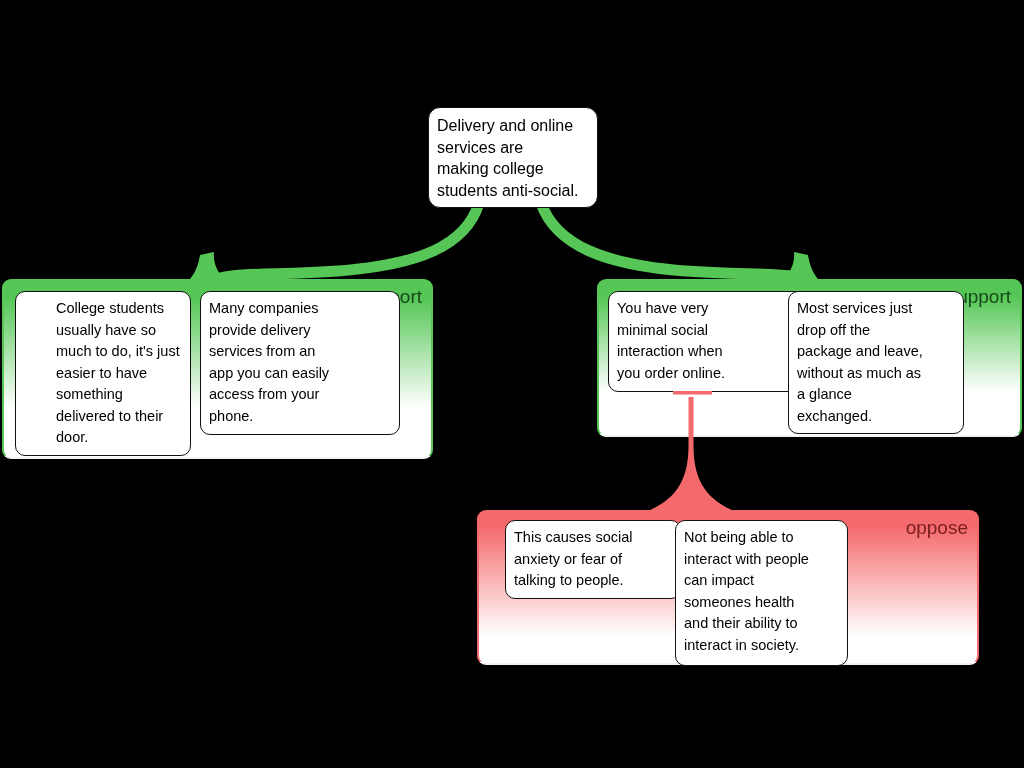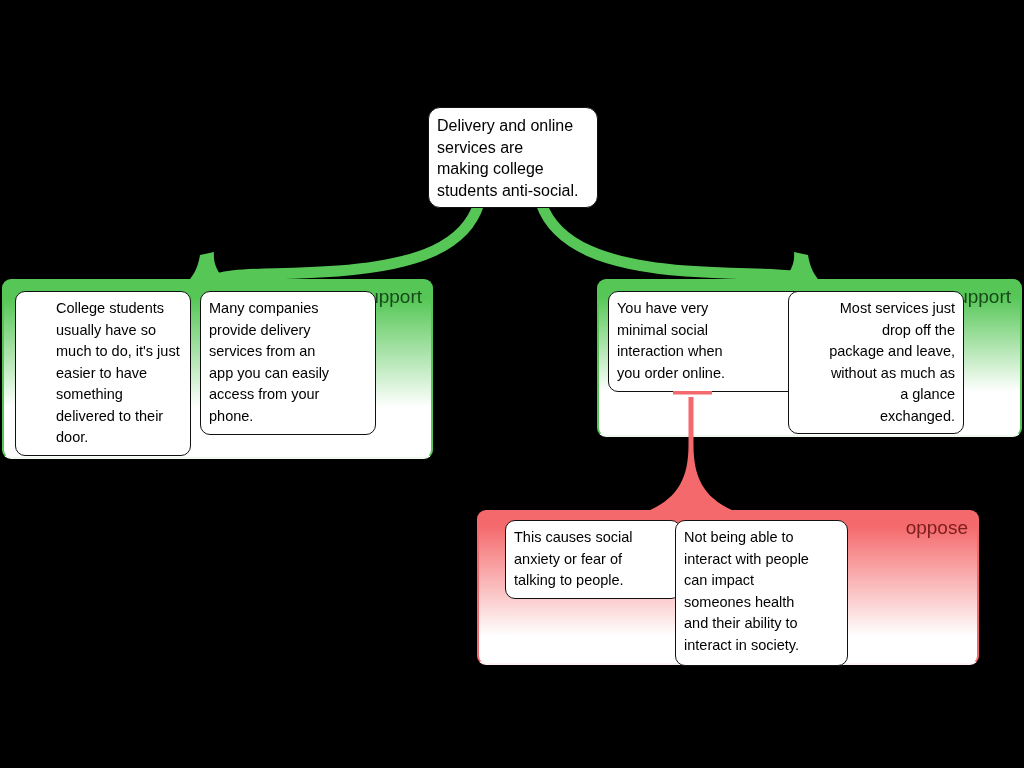--- a/index.html
+++ b/index.html
@@ -31,24 +31,24 @@
   }
   #root-node{
     position:absolute;box-sizing:border-box;left:428px;top:107px;width:170px;height:101px;
     background:#ffffff;border:1.5px solid #111111;border-radius:12px;
     padding:7px 8px;font-size:16px;line-height:21.5px;color:#000000;
     white-space:pre-line;z-index:4;
   }
   
   #g1{left:2px;top:279px;width:431px;height:180px;}
   #g1n1{left:11px;top:10px;width:176px;height:165px;padding-left:40px;}
-  #g1n2{left:196px;top:10px;width:176px;height:144px;}
+  #g1n2{left:196px;top:10px;width:200px;height:144px;}
   #g2{left:597px;top:279px;width:425px;height:158px;}
   #g2n1{left:9px;top:10px;width:204px;height:101px;}
-  #g2n2{left:189px;top:10px;width:176px;height:143px;text-align:right;}
+  #g2n2{left:189px;top:10px;width:176px;height:143px;}
   #g3{left:477px;top:510px;width:502px;height:155px;}
   #g3n1{left:26px;top:8px;width:176px;height:79px;}
   #g3n2{left:196px;top:8px;width:173px;height:146px;}
   svg.layer{pointer-events:none;}
 </style>
 </head>
 <body>
 
 <div id="canvas">
 

